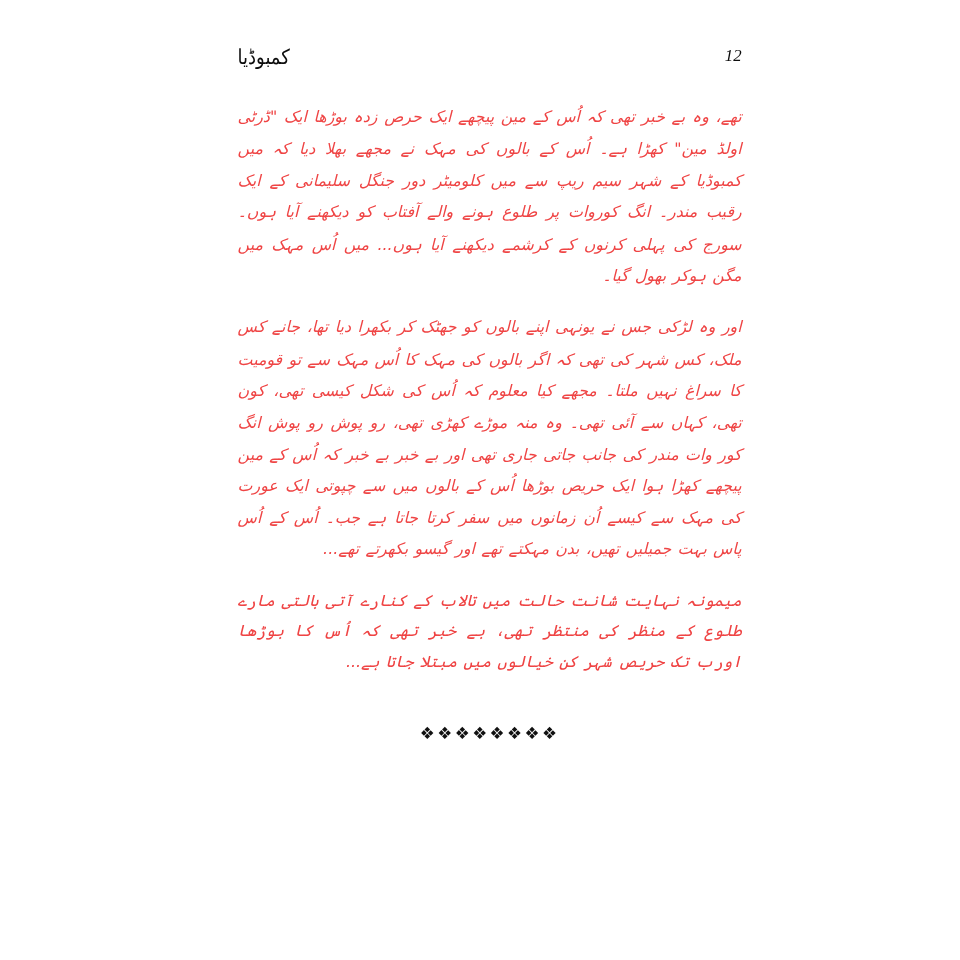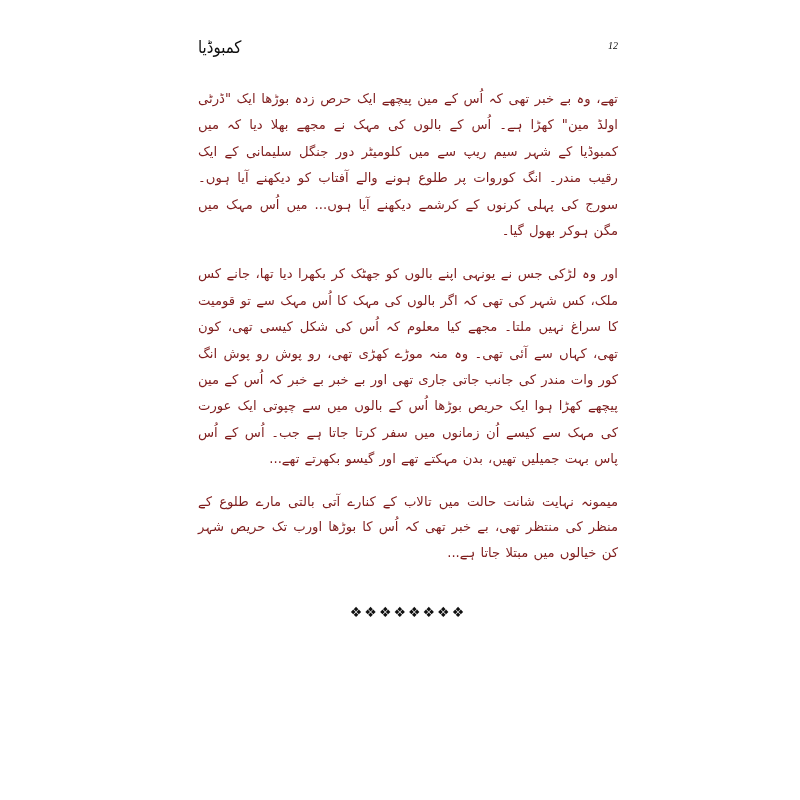--- a/index.html
+++ b/index.html
@@ -36,34 +36,35 @@
   }
   .book-title {
     font-size: 15px;
     color: #0d0d0d;
     line-height: 1.1;
     letter-spacing: 0.3px;
     transform: scaleY(1.15);
     transform-origin: top right;
   }
   .page-number {
-    font-size: 10px;
+    font-size: 14px;
     color: #0d0d0d;
     font-family: "Liberation Serif", serif;
     font-style: italic;
     padding-top: 2px;
   }
   .para {
     font-size: 13.2px;
     line-height: 2.0;
-    color: #7f1d1d;
+    color: #ef4444;
     text-align: justify;
     text-justify: inter-word;
     margin: 0 0 16px 0;
     word-spacing: 1px;
+    font-style: italic;
   }
   .para.first {
     margin-top: 14px;
   }
   .para.second {
     margin-top: 17px;
   }
   .para.third {
     margin-top: 3px;
     line-height: 1.95;

